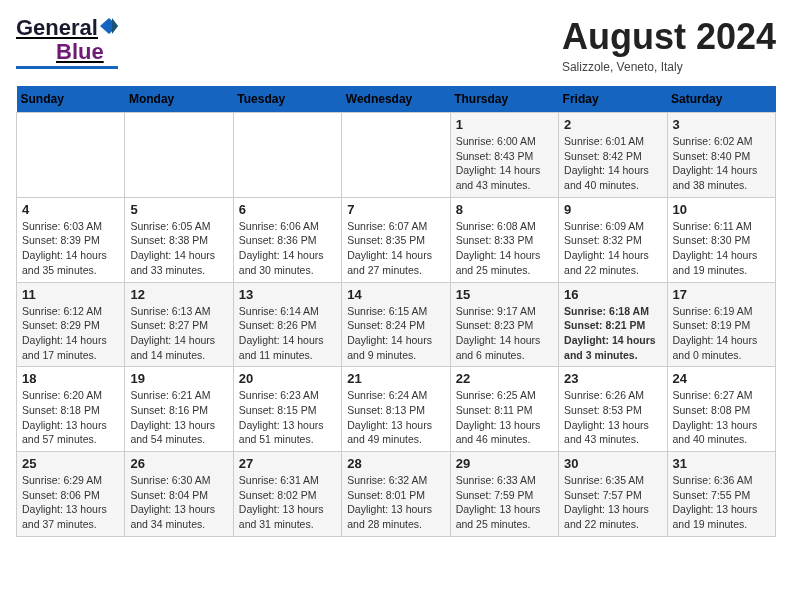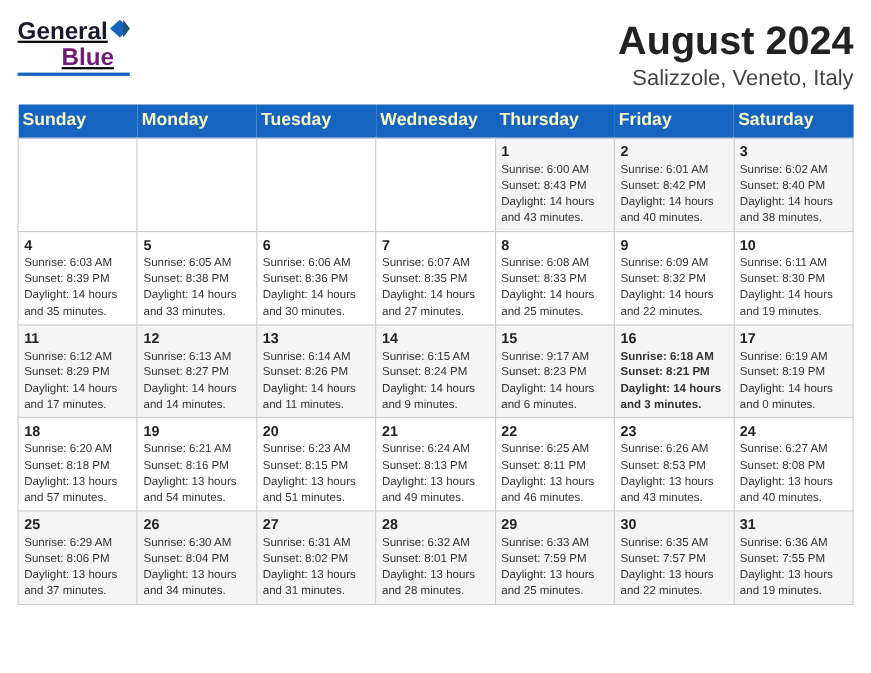--- a/index.html
+++ b/index.html
@@ -32,43 +32,42 @@
       display: flex;
       align-items: center;
     }
     .logo-underline {
       height: 3px;
       background: #1565c0;
       width: 100%;
       margin-top: 2px;
     }
     .title-block {
-      text-align: right;
     }
     .main-title {
       font-size: 36px;
       font-weight: bold;
       color: #222;
     }
     .subtitle {
-      font-size: 20px;
+      font-size: 12px;
       color: #444;
       margin-top: 2px;
     }
     table {
       width: 100%;
       border-collapse: collapse;
       font-size: 11px;
     }
     thead th {
       background: #1565c0;
-      color: #fef9c3;
+      color: #000000;
       padding: 6px 4px;
       text-align: left;
-      font-size: 16px;
+      font-size: 12px;
       font-weight: bold;
     }
     tbody td {
       border: 1px solid #ccc;
       vertical-align: top;
       padding: 4px 5px;
       height: 82px;
       width: 108px;
       background: #fff;
     }

